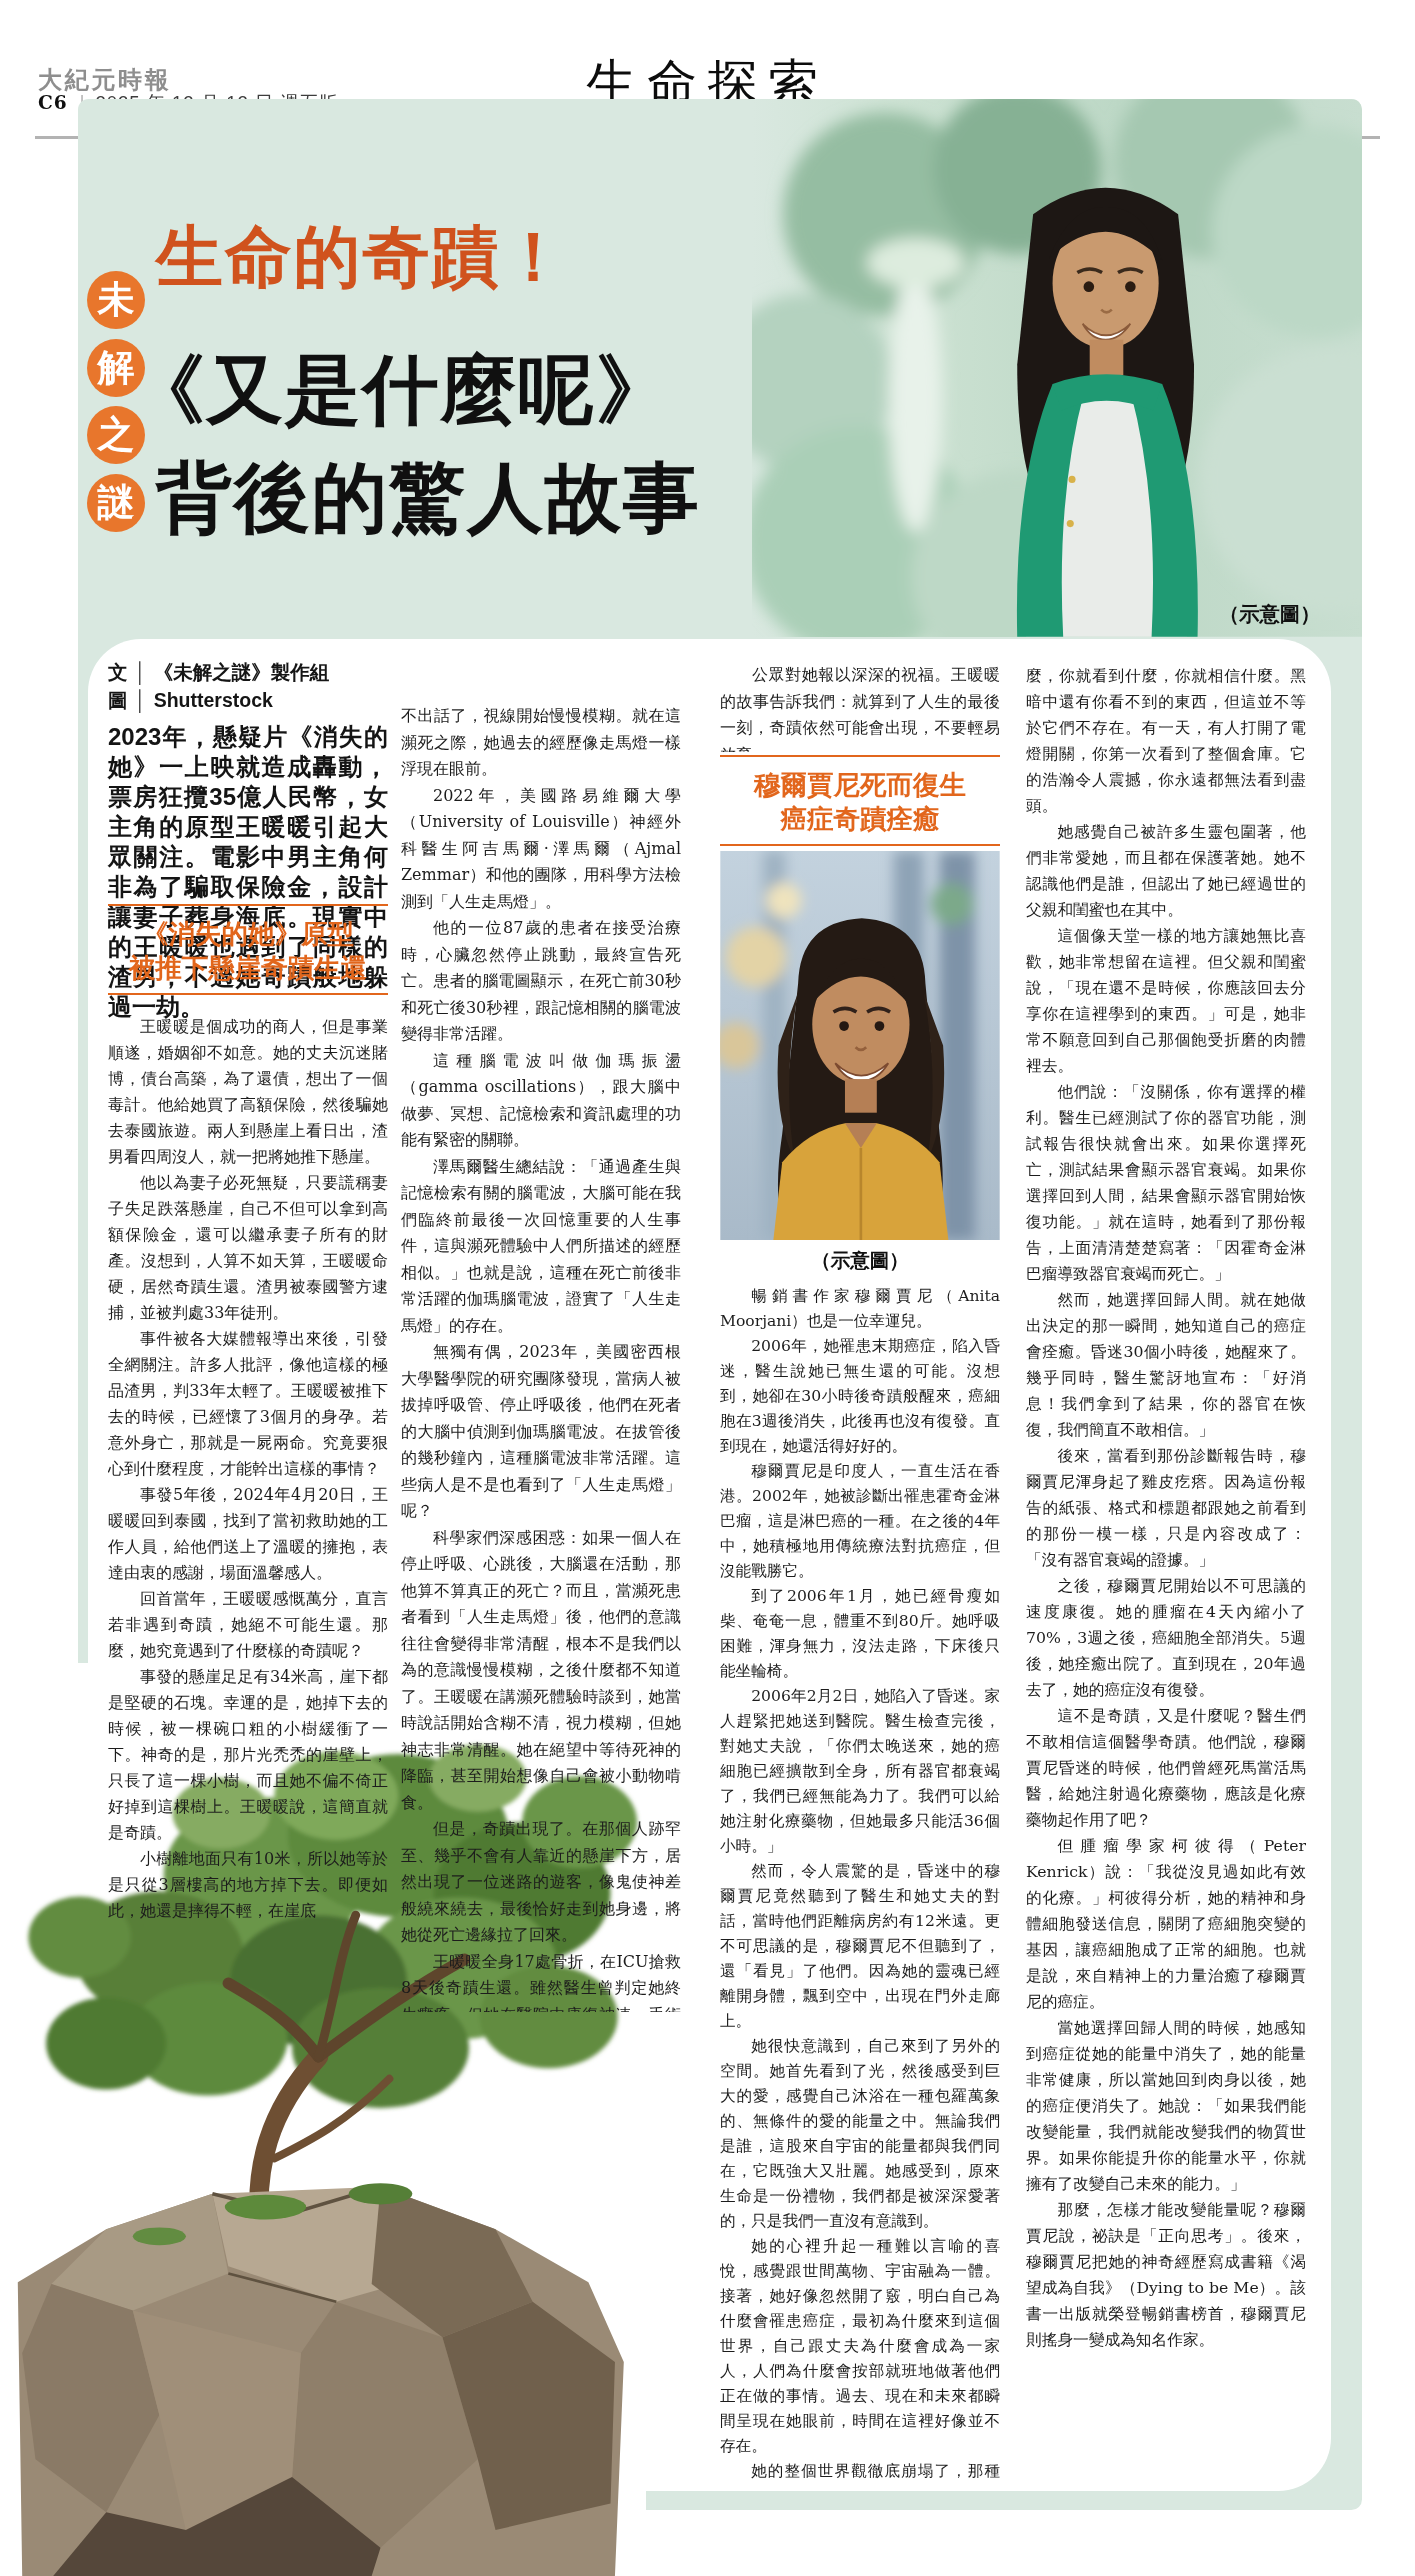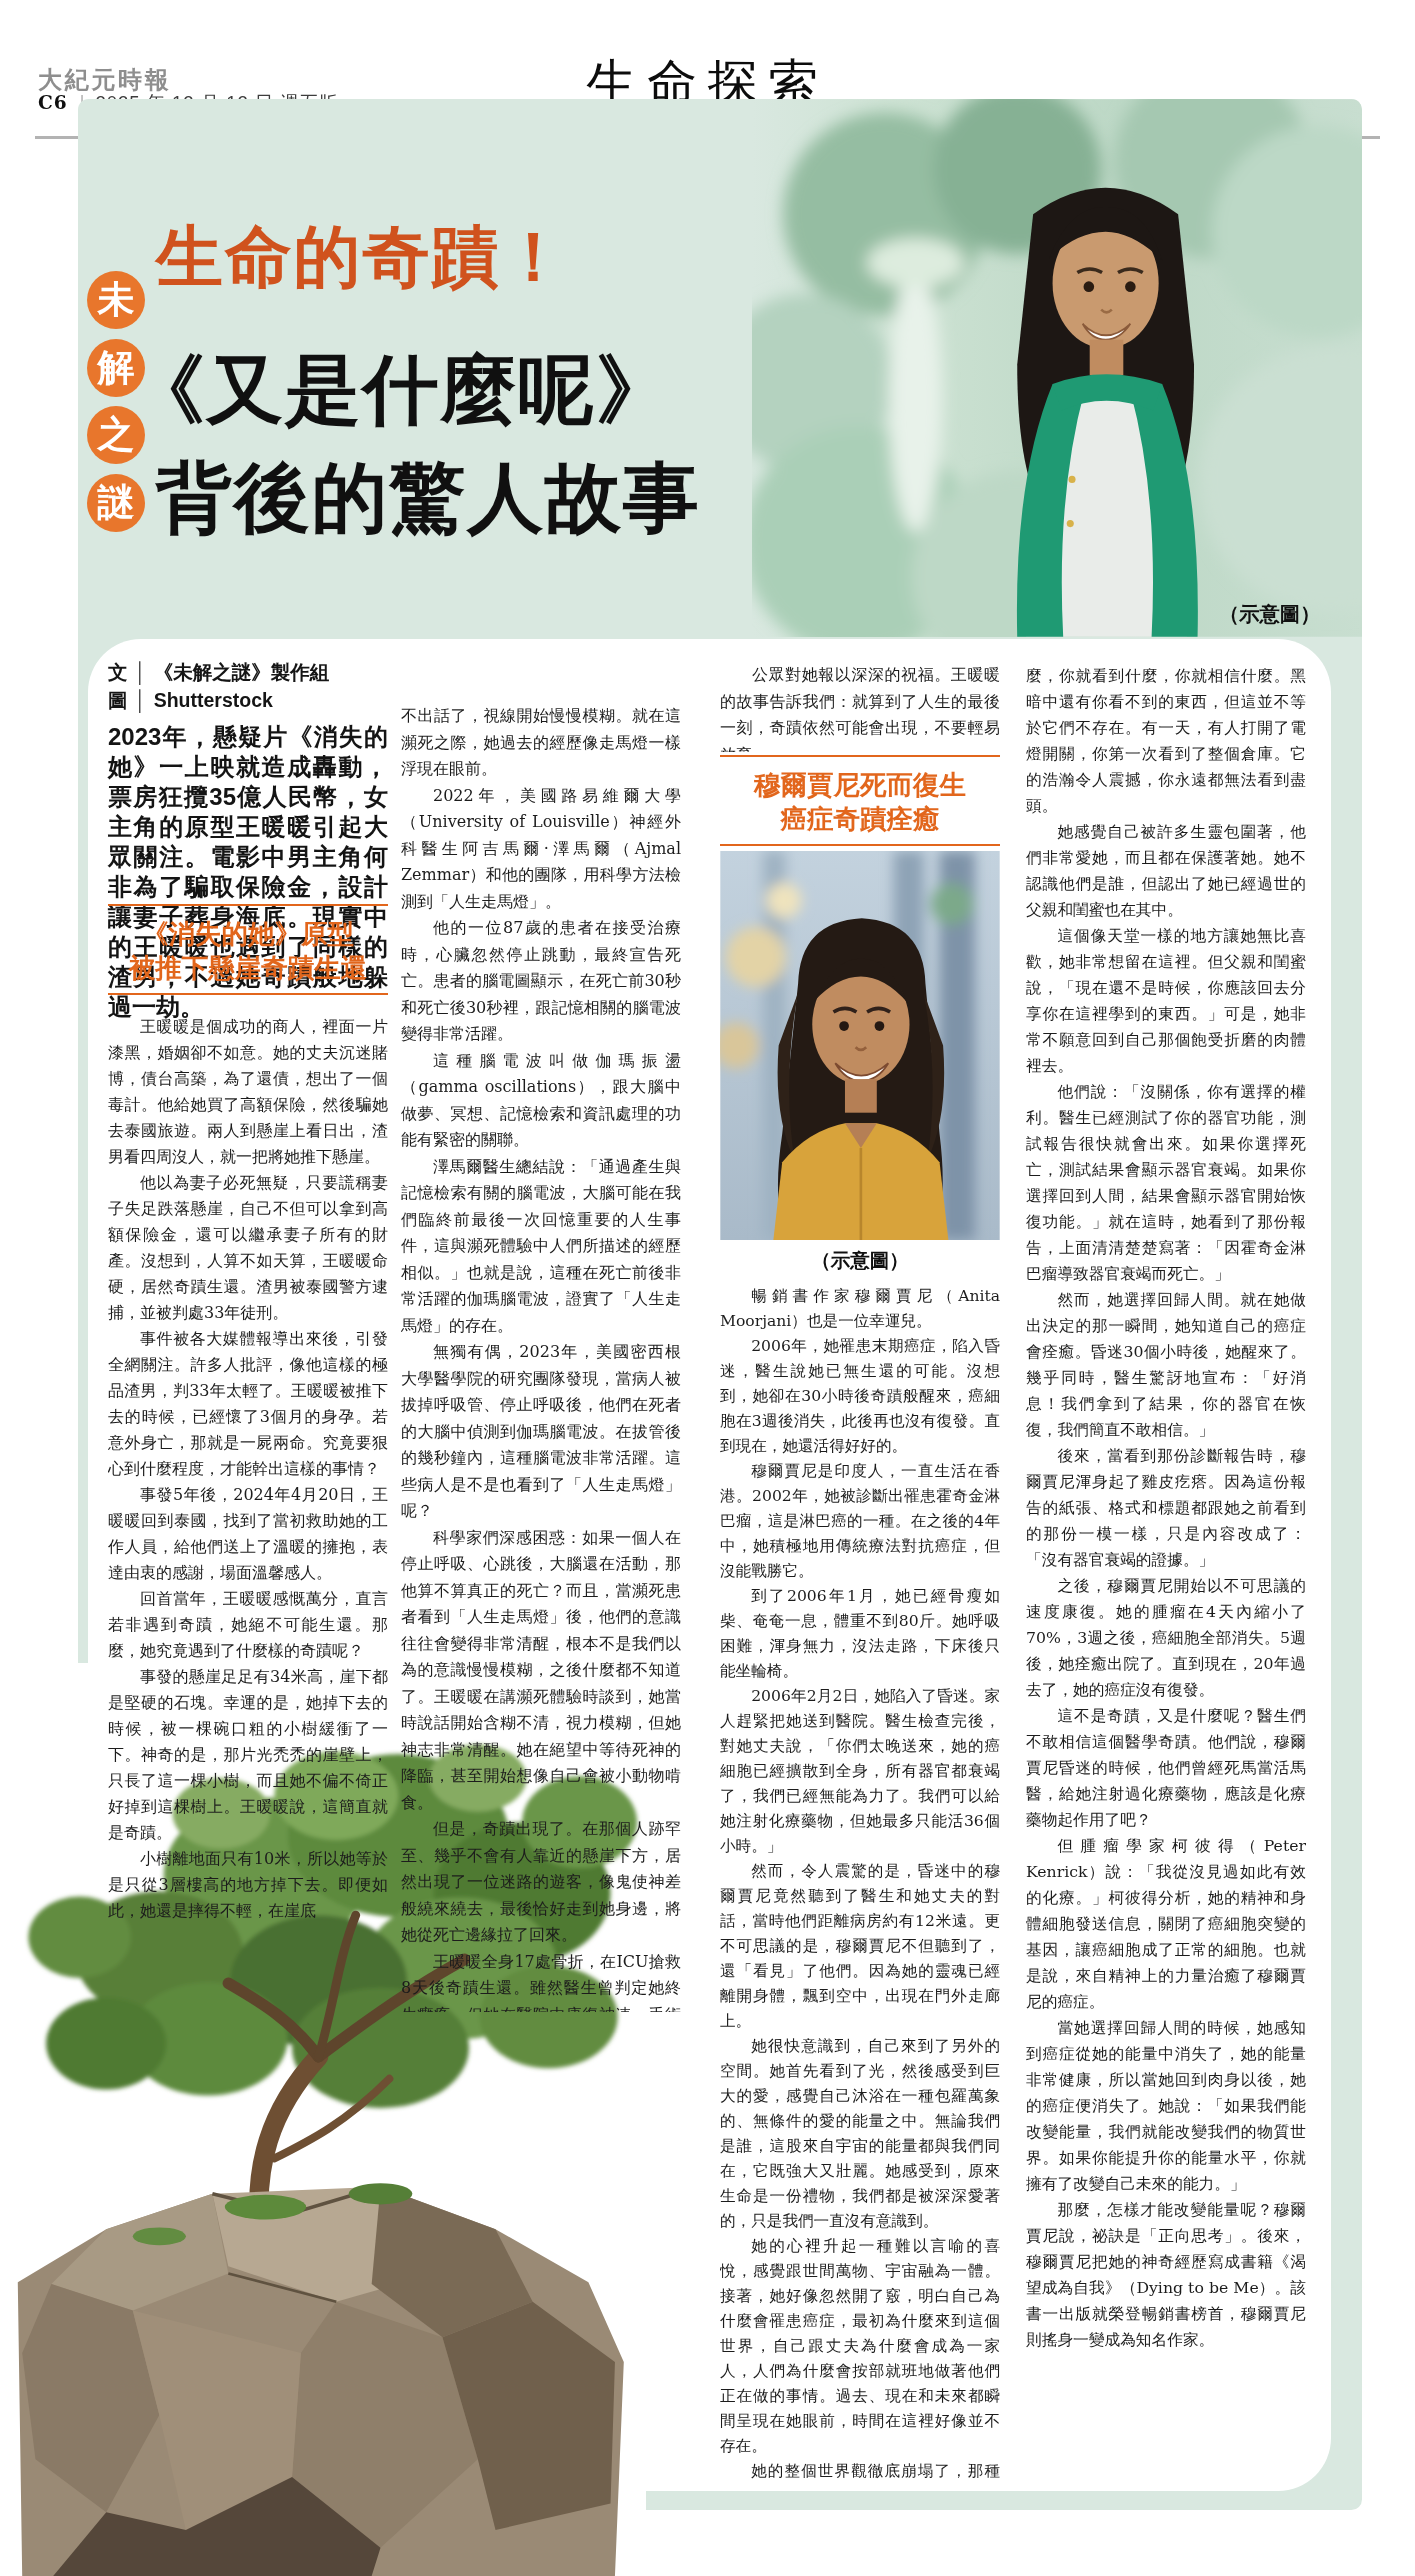--- a/index.html
+++ b/index.html
@@ -202,21 +202,21 @@
 
   <div class="abs intro">2023年，懸疑片《消失的她》一上映就造成轟動，票房狂攬35億人民幣，女主角的原型王暖暖引起大眾關注。電影中男主角何非為了騙取保險金，設計讓妻子葬身海底。現實中的王暖暖也遇到了同樣的渣男，不過她奇蹟般地躲過一劫。</div>
 
   <div class="abs subhead subhead-a">
     <div>《消失的她》原型</div>
     <div>被推下懸崖奇蹟生還</div>
   </div>
 
   <div class="abs col col-a-body">
     <div>
-        <p class="">王暖暖是個成功的商人，裡面一片漆黑，婚姻卻不如意。她的丈夫沉迷賭博，債台高築，為了還債，想出了一個毒計。他給她買了高額保險，然後騙她去泰國旅遊。兩人到懸崖上看日出，渣男看四周沒人，就一把將她推下懸崖。</p>
+        <p class="">王暖暖是個成功的商人，但是事業順遂，婚姻卻不如意。她的丈夫沉迷賭博，債台高築，為了還債，想出了一個毒計。他給她買了高額保險，然後騙她去泰國旅遊。兩人到懸崖上看日出，渣男看四周沒人，就一把將她推下懸崖。</p>
         <p class="">他以為妻子必死無疑，只要謊稱妻子失足跌落懸崖，自己不但可以拿到高額保險金，還可以繼承妻子所有的財產。沒想到，人算不如天算，王暖暖命硬，居然奇蹟生還。渣男被泰國警方逮捕，並被判處33年徒刑。</p>
         <p class="">事件被各大媒體報導出來後，引發全網關注。許多人批評，像他這樣的極品渣男，判33年太輕了。王暖暖被推下去的時候，已經懷了3個月的身孕。若意外身亡，那就是一屍兩命。究竟要狠心到什麼程度，才能幹出這樣的事情？</p>
         <p class="">事發5年後，2024年4月20日，王暖暖回到泰國，找到了當初救助她的工作人員，給他們送上了溫暖的擁抱，表達由衷的感謝，場面溫馨感人。</p>
         <p class="">回首當年，王暖暖感慨萬分，直言若非遇到奇蹟，她絕不可能生還。那麼，她究竟遇到了什麼樣的奇蹟呢？</p>
         <p class="">事發的懸崖足足有34米高，崖下都是堅硬的石塊。幸運的是，她掉下去的時候，被一棵碗口粗的小樹緩衝了一下。神奇的是，那片光禿禿的崖壁上，只長了這一棵小樹，而且她不偏不倚正好掉到這棵樹上。王暖暖說，這簡直就是奇蹟。</p>
         <p class="">小樹離地面只有10米，所以她等於是只從3層樓高的地方掉下去。即便如此，她還是摔得不輕，在崖底</p>
       </div>
   </div>
 
   <div class="abs col col-b">

